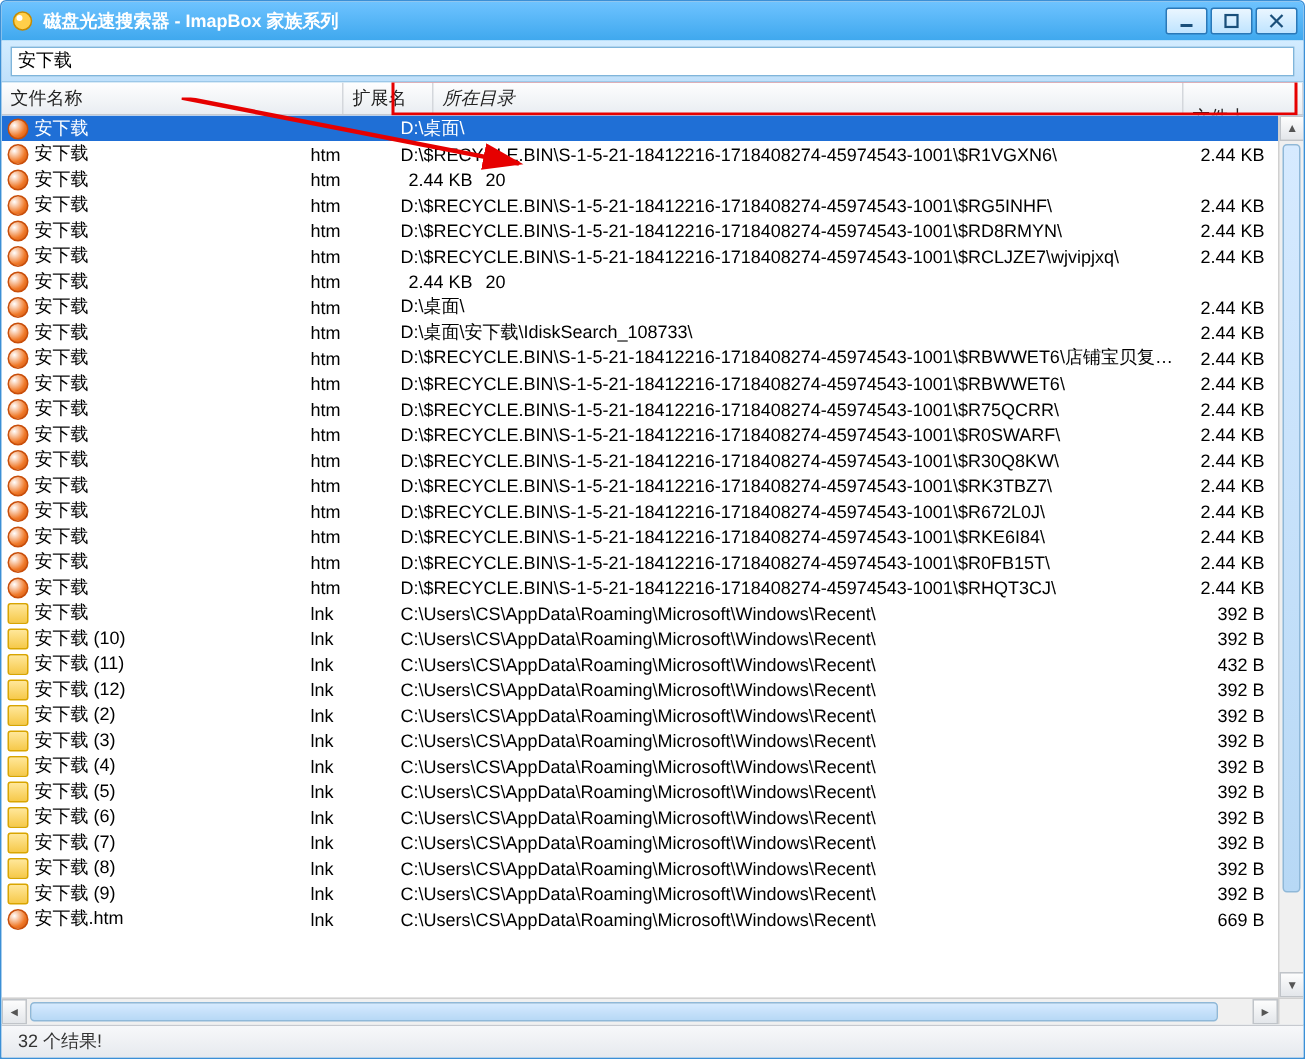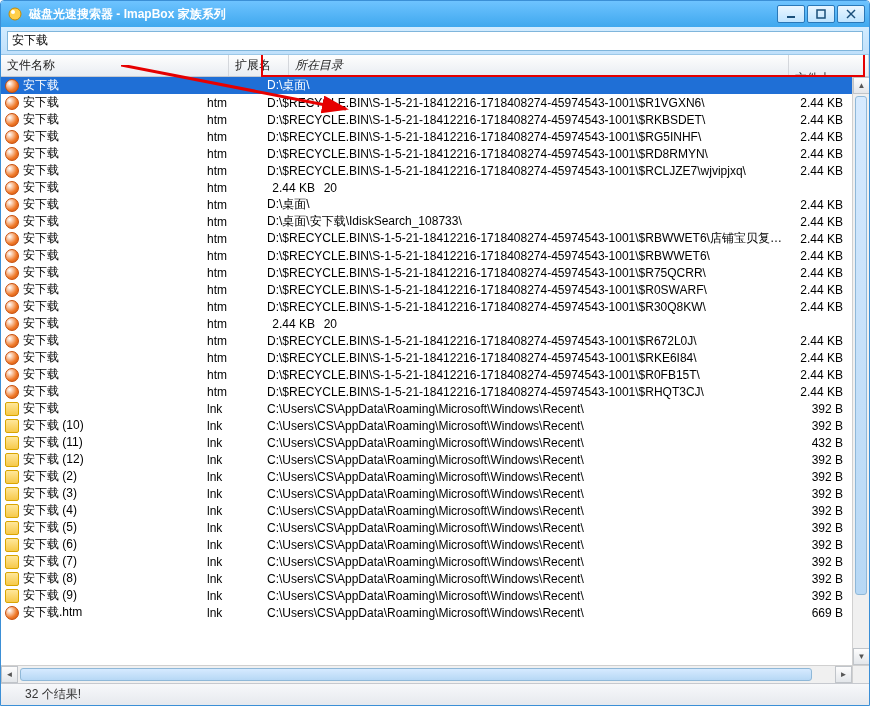--- a/index.html
+++ b/index.html
@@ -59,21 +59,21 @@
 
 .vscroll { position: absolute; top: 0; right: 0; bottom: 18px; width: 17px; background: #f0f0f0; border-left: 1px solid #d0d0d0; display: flex; flex-direction: column; }
 .hscroll { position: absolute; left: 0; right: 17px; bottom: 0; height: 18px; background: #f0f0f0; border-top: 1px solid #d0d0d0; display: flex; }
 .sc-btn { width: 17px; height: 17px; background: linear-gradient(#fdfdfd,#e3e6ea); border: 1px solid #c0c4c9; display: flex; align-items: center; justify-content: center; color: #555; font-size: 8px; cursor: pointer; }
 .sc-track { flex: 1; position: relative; }
 .sc-thumb-v { position: absolute; left: 2px; right: 2px; top: 2px; height: 90%; background: linear-gradient(#d6eaff,#b7d8f5); border: 1px solid #8fb8d8; border-radius: 3px; }
 .sc-thumb-h { position: absolute; top: 2px; bottom: 2px; left: 2px; width: 97%; background: linear-gradient(#d6eaff,#b7d8f5); border: 1px solid #8fb8d8; border-radius: 3px; }
 .corner { position: absolute; right: 0; bottom: 0; width: 17px; height: 18px; background: #f0f0f0; border-left: 1px solid #d0d0d0; border-top: 1px solid #d0d0d0; }
 
 
-.statusbar { height: 22px; background: linear-gradient(#f7f8fa,#e6e9ee); border-top: 1px solid #c6c9cf; display: flex; align-items: center; padding: 0 24px; color: #333; }
+.statusbar { height: 22px; background: linear-gradient(#f7f8fa,#e6e9ee); border-top: 1px solid #c6c9cf; display: flex; align-items: center; padding: 0 11px; color: #333; }
 
 .content-area { position: relative; flex: 1; display: flex; flex-direction: column; overflow: hidden; }
 </style>
 </head>
 <body>
 
 <div class="window">
 
   <div class="titlebar">
     <span class="app-icon">
@@ -150,21 +150,20 @@
             <div class="c-dir">D:\$RECYCLE.BIN\S-1-5-21-18412216-1718408274-45974543-1001\$R1VGXN6\</div>
             <div class="c-size">2.44 KB</div>
             <div class="c-date">20</div>
           </div>
           <div class="row">
             <div class="c-name">
               <span class="ficon htm"></span>
               <span>安下载</span>
             </div>
             <div class="c-ext">htm</div>
-            <div class="c-dir">D:\$RECYCLE.BIN\S-1-5-21-18412216-1718408274-45974543-1001\$RKBSDET\</div>
             <div class="c-size">2.44 KB</div>
             <div class="c-date">20</div>
           </div>
           <div class="row">
             <div class="c-name">
               <span class="ficon htm"></span>
               <span>安下载</span>
             </div>
             <div class="c-ext">htm</div>
             <div class="c-dir">D:\$RECYCLE.BIN\S-1-5-21-18412216-1718408274-45974543-1001\$RG5INHF\</div>
@@ -269,20 +268,21 @@
             <div class="c-dir">D:\$RECYCLE.BIN\S-1-5-21-18412216-1718408274-45974543-1001\$R30Q8KW\</div>
             <div class="c-size">2.44 KB</div>
             <div class="c-date">20</div>
           </div>
           <div class="row">
             <div class="c-name">
               <span class="ficon htm"></span>
               <span>安下载</span>
             </div>
             <div class="c-ext">htm</div>
+            <div class="c-dir">D:\$RECYCLE.BIN\S-1-5-21-18412216-1718408274-45974543-1001\$RK3TBZ7\</div>
             <div class="c-size">2.44 KB</div>
             <div class="c-date">20</div>
           </div>
           <div class="row">
             <div class="c-name">
               <span class="ficon htm"></span>
               <span>安下载</span>
             </div>
             <div class="c-ext">htm</div>
             <div class="c-dir">D:\$RECYCLE.BIN\S-1-5-21-18412216-1718408274-45974543-1001\$R672L0J\</div>

